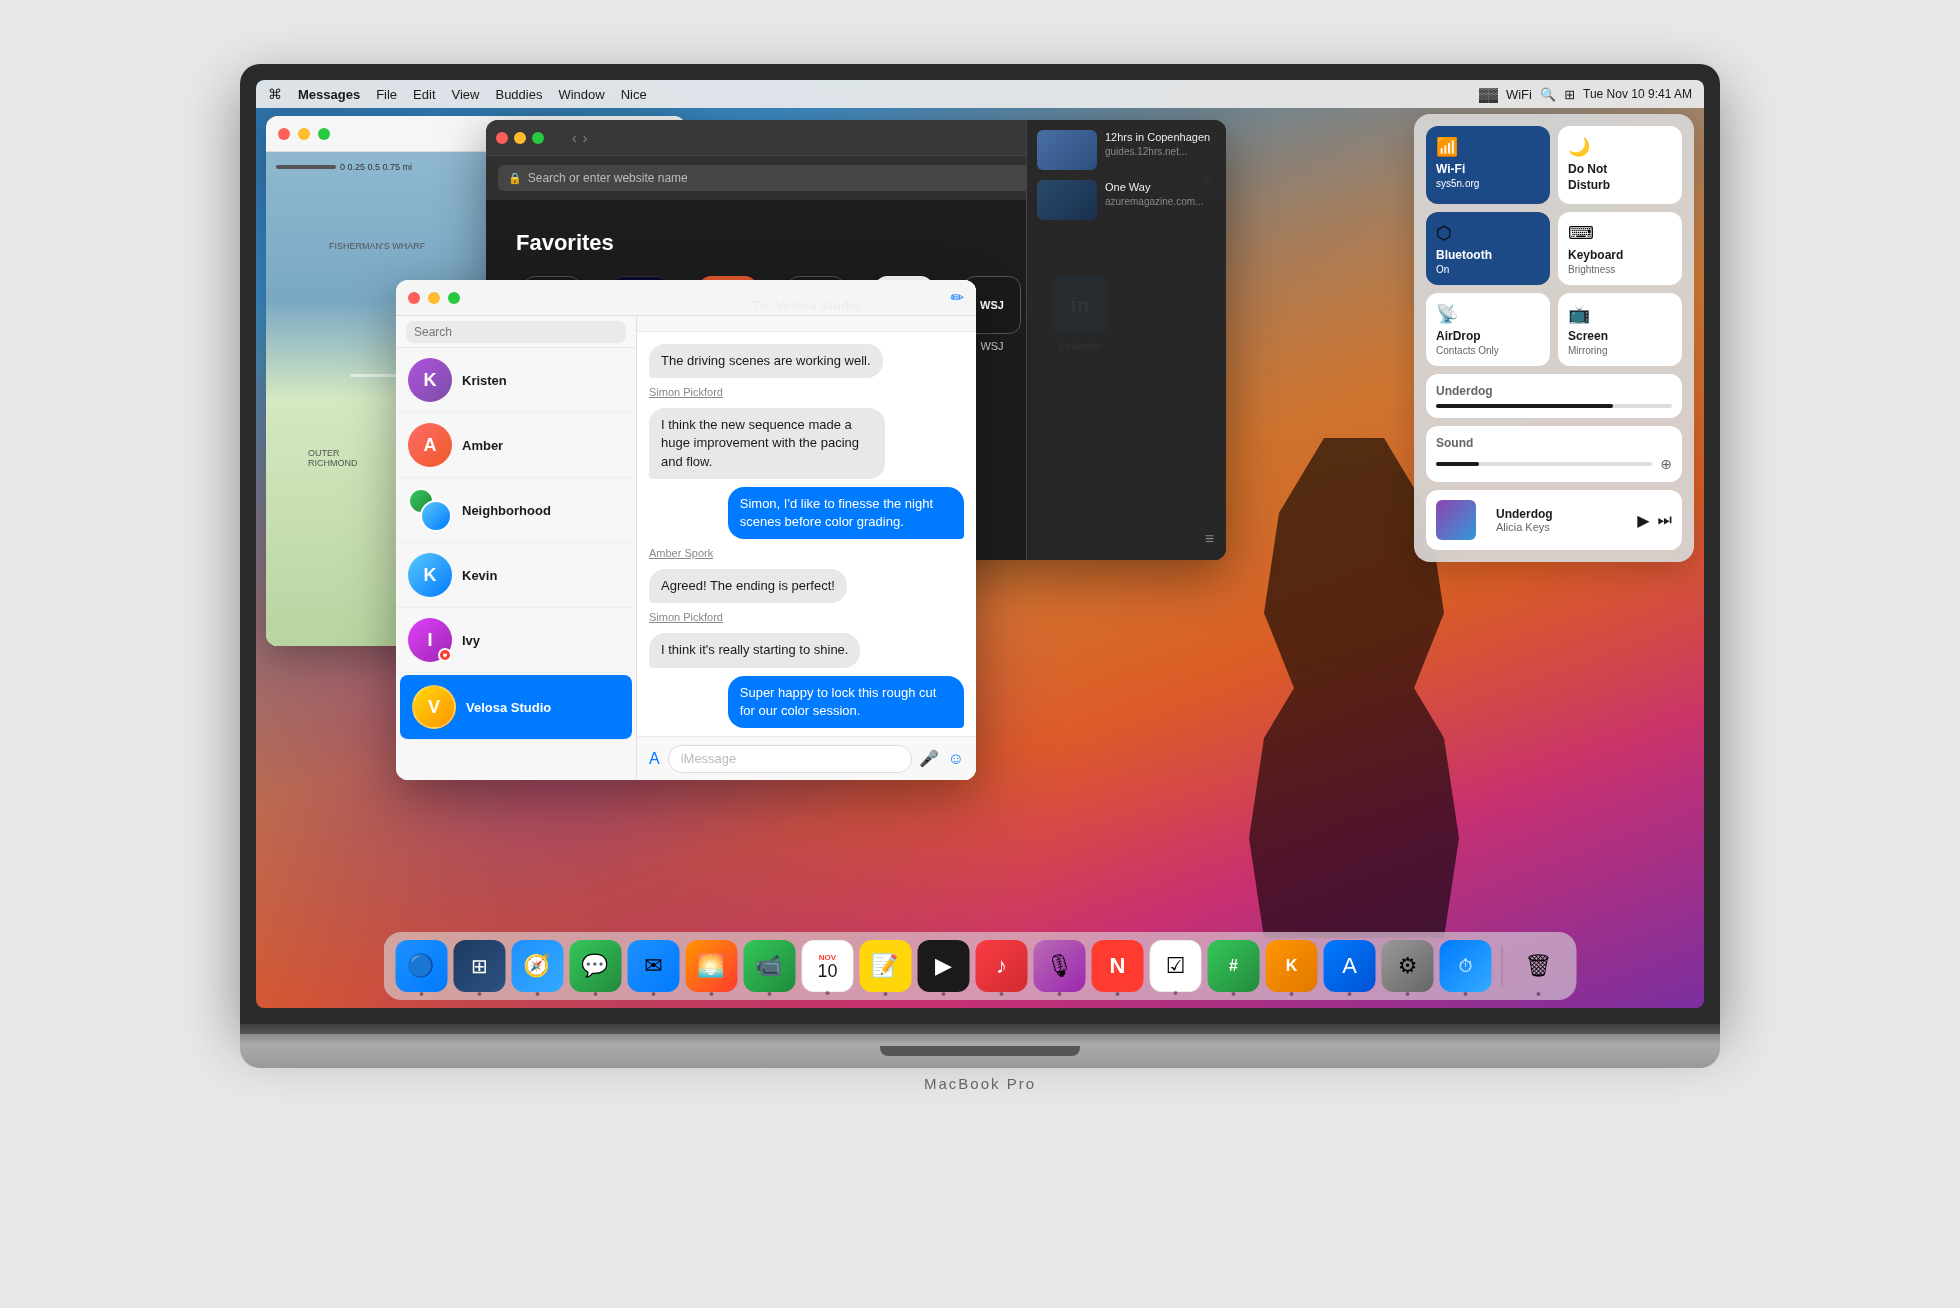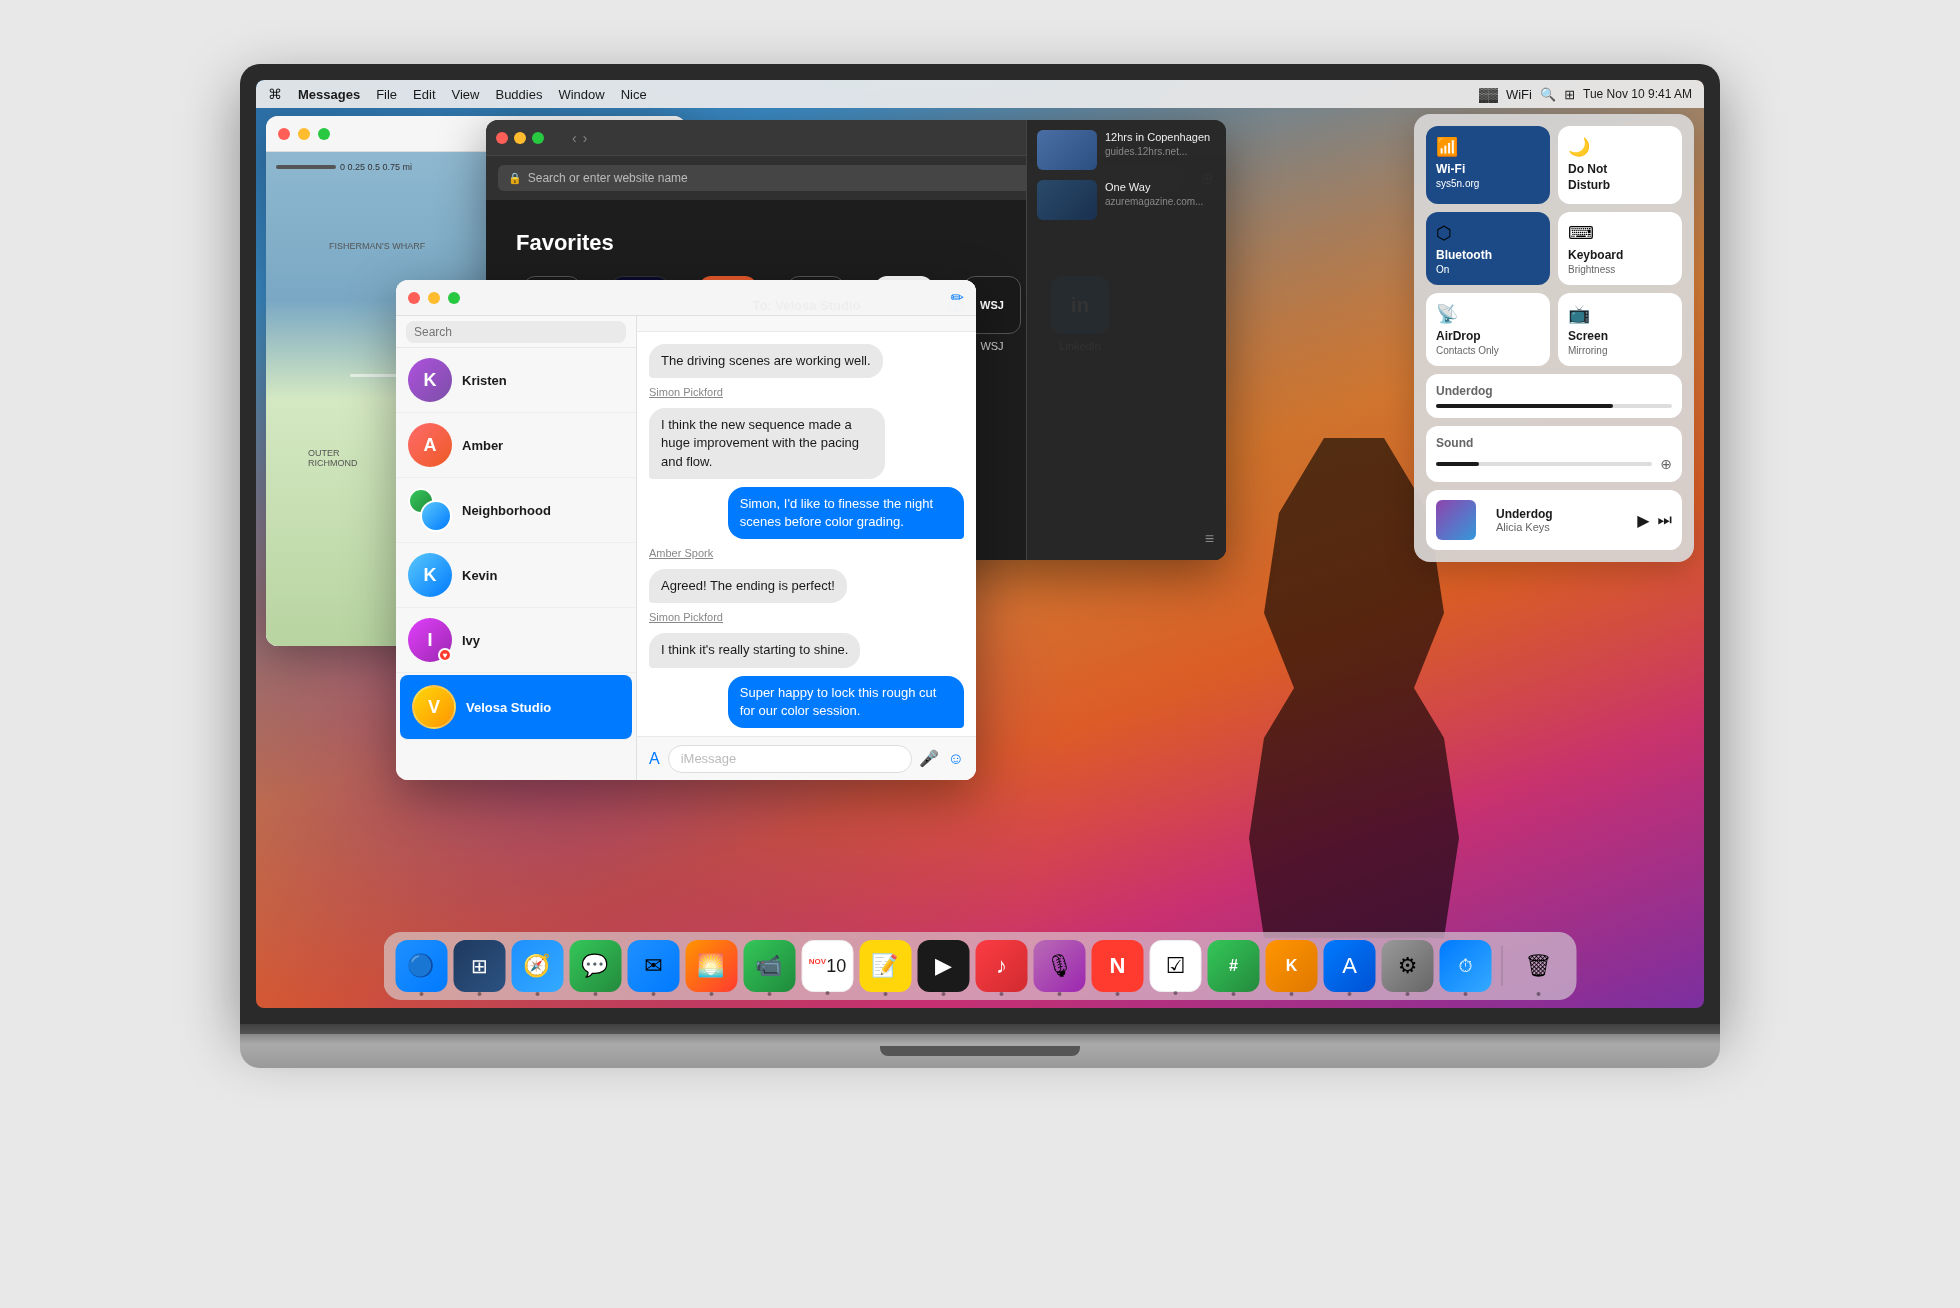--- a/index.html
+++ b/index.html
@@ -1150,21 +1150,21 @@
         <div class="dock-app" style="background:linear-gradient(135deg,#1e90ff,#007aff);">
           <span style="font-size:22px;">✉</span>
         </div>
         <div class="dock-app" style="background:linear-gradient(135deg,#ff9500,#ff3b30);">
           <span style="font-size:22px;">🌅</span>
         </div>
         <div class="dock-app" style="background:linear-gradient(135deg,#34c759,#1e8a3c);">
           <span style="font-size:22px;">📹</span>
         </div>
         <div class="dock-app" style="background:white;border:1px solid #eee;">
-          <div style="display:flex;align-items:flex-start;font-size:10px;">
+          <div style="display:flex;flex-direction:column;align-items:center;font-size:10px;">
             <span style="font-size:8px;color:#ff3b30;font-weight:700;">NOV</span>
             <span style="font-size:18px;color:#1a1a1a;font-weight:300;line-height:1;">10</span>
           </div>
         </div>
         <div class="dock-app" style="background:#ffd60a;">
           <span style="font-size:22px;">📝</span>
         </div>
         <div class="dock-app" style="background:#1a1a1a;">
           <span style="font-size:22px;color:white;">▶</span>
         </div>
@@ -1201,14 +1201,15 @@
         </div>
       </div>
     </div>
   </div>
 
   <div class="macbook-bottom">
     <div class="macbook-hinge"></div>
     <div class="macbook-base">
       <div class="macbook-notch"></div>
     </div>
+    <div class="macbook-label">MacBook Pro</div>
   </div>
 </div>
 
 </body></html>

